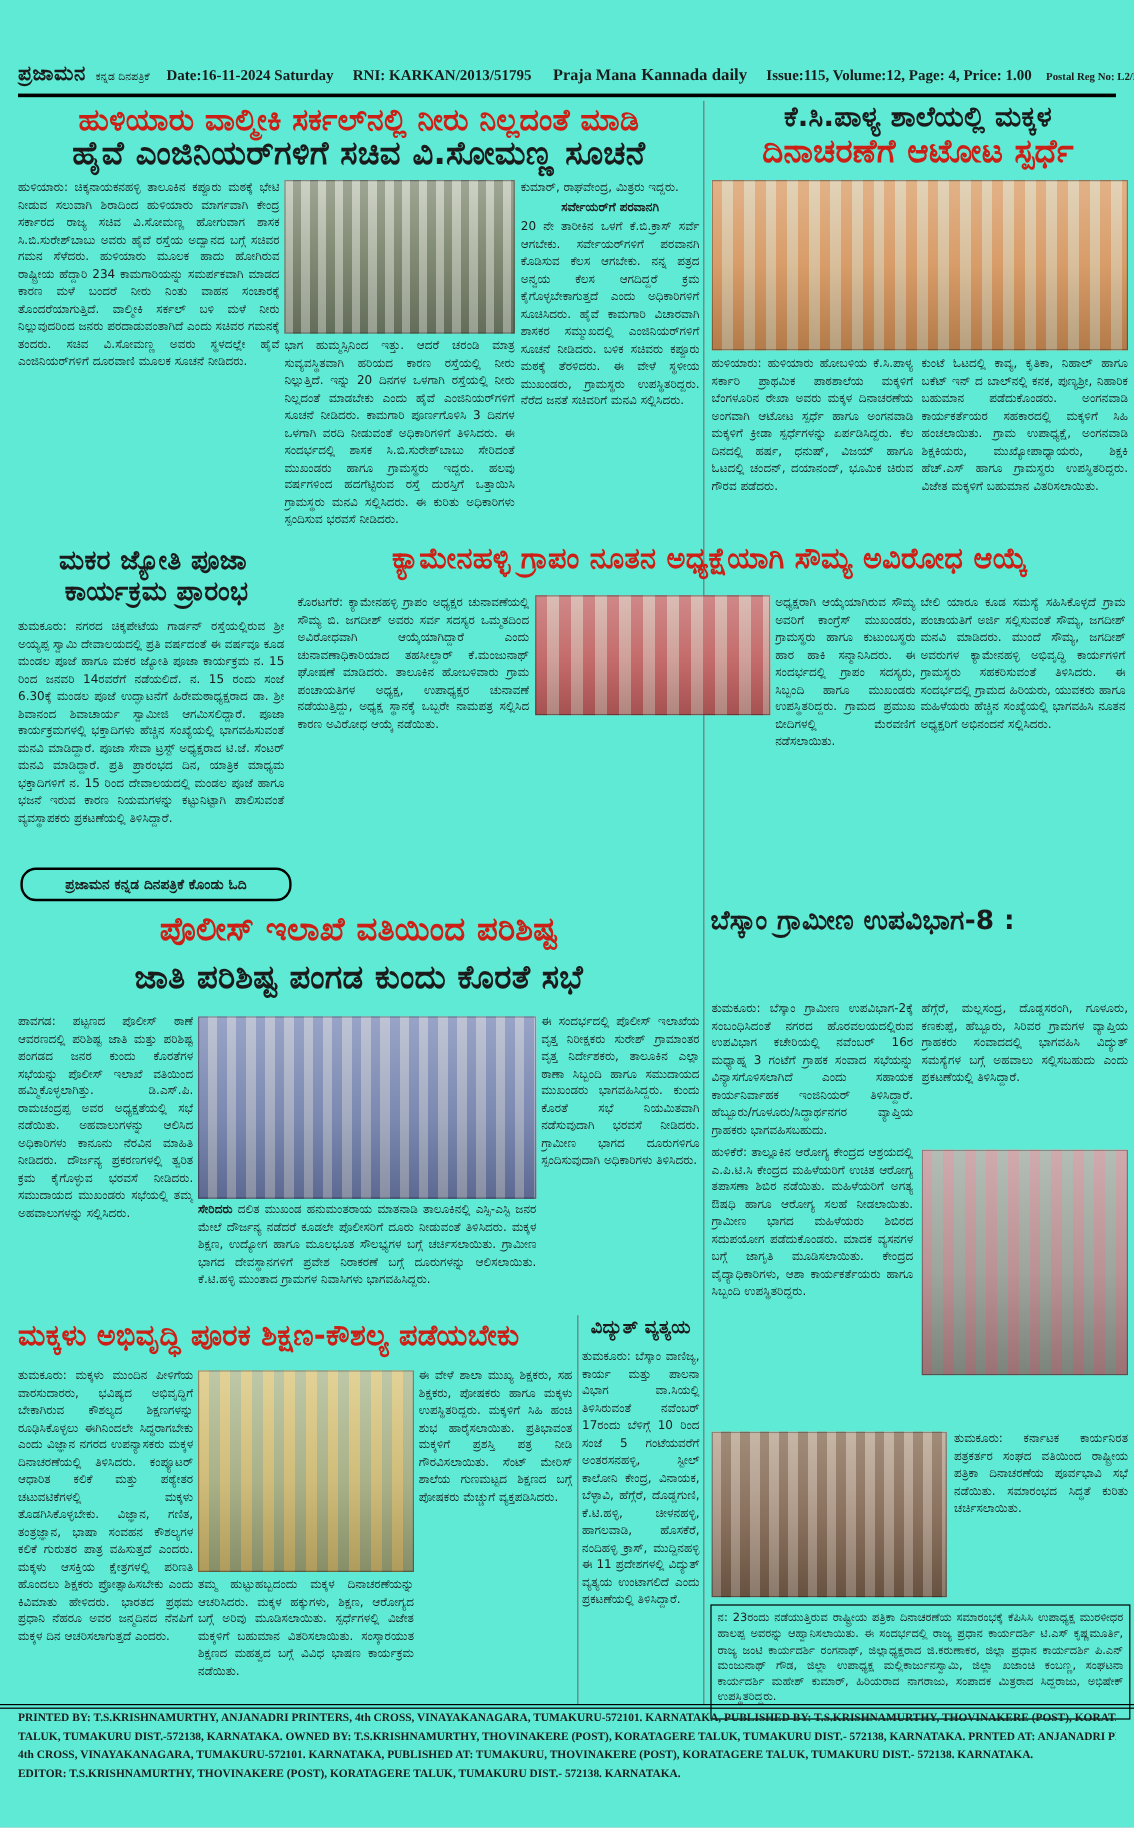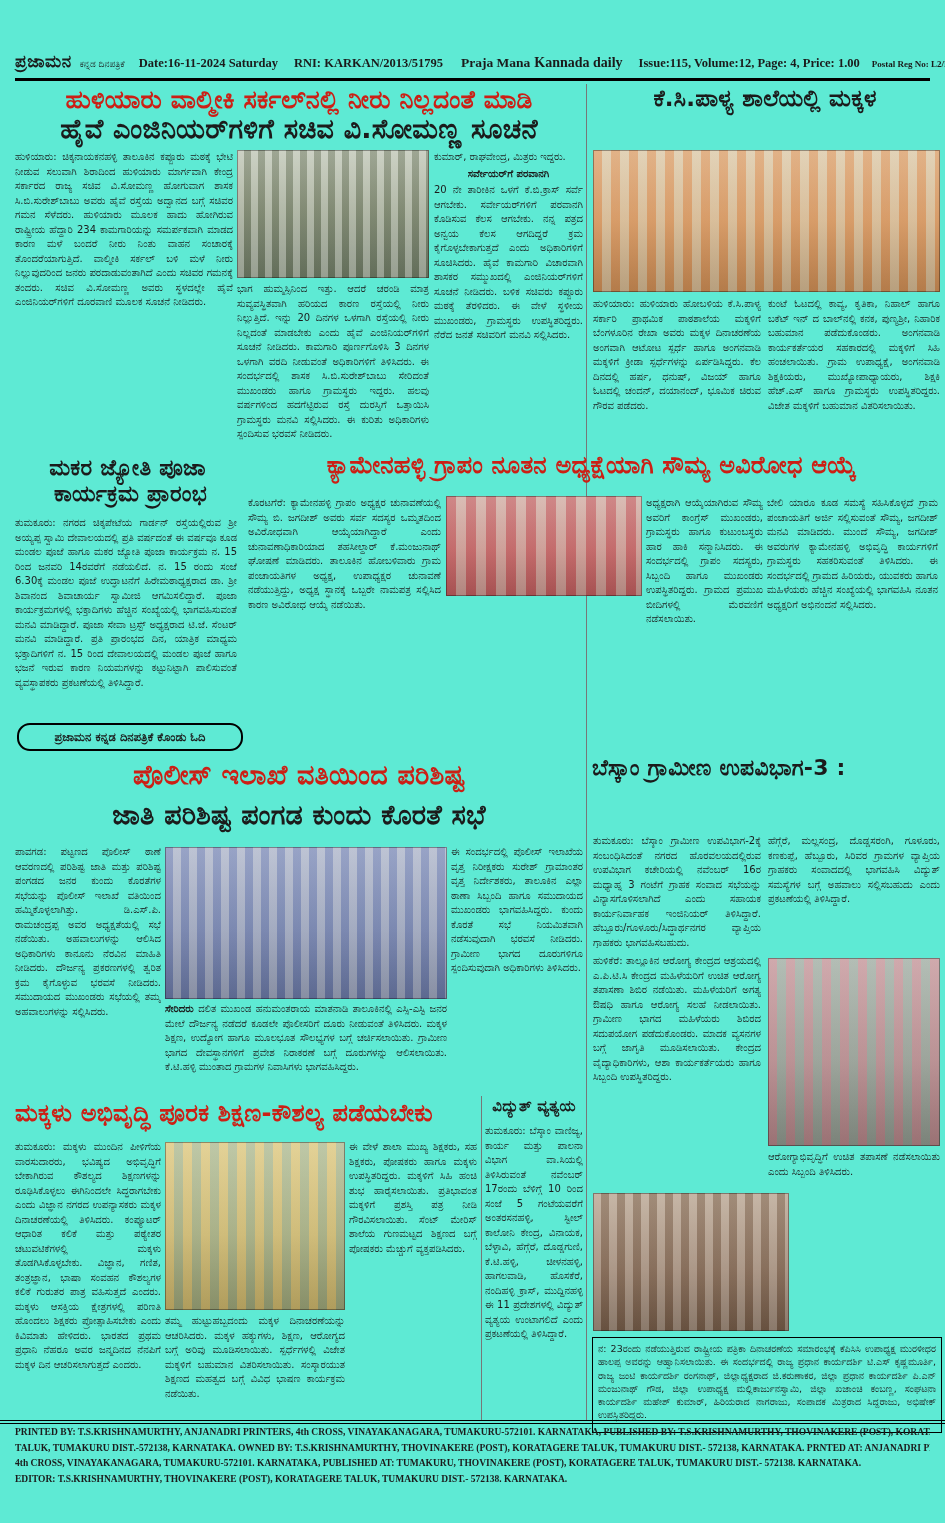--- a/index.html
+++ b/index.html
@@ -76,20 +76,21 @@
   <div class="col" style="left:15px;top:150px;width:218px;height:294px;">ಹುಳಿಯಾರು: ಚಿಕ್ಕನಾಯಕನಹಳ್ಳಿ ತಾಲೂಕಿನ ಕಪ್ಪೂರು ಮಠಕ್ಕೆ ಭೇಟಿ ನೀಡುವ ಸಲುವಾಗಿ ಶಿರಾದಿಂದ ಹುಳಿಯಾರು ಮಾರ್ಗವಾಗಿ ಕೇಂದ್ರ ಸರ್ಕಾರದ ರಾಜ್ಯ ಸಚಿವ ವಿ.ಸೋಮಣ್ಣ ಹೋಗುವಾಗ ಶಾಸಕ ಸಿ.ಬಿ.ಸುರೇಶ್‌ಬಾಬು ಅವರು ಹೈವೆ ರಸ್ತೆಯ ಅದ್ವಾನದ ಬಗ್ಗೆ ಸಚಿವರ ಗಮನ ಸೆಳೆದರು. ಹುಳಿಯಾರು ಮೂಲಕ ಹಾದು ಹೋಗಿರುವ ರಾಷ್ಟ್ರೀಯ ಹೆದ್ದಾರಿ 234 ಕಾಮಗಾರಿಯನ್ನು ಸಮರ್ಪಕವಾಗಿ ಮಾಡದ ಕಾರಣ ಮಳೆ ಬಂದರೆ ನೀರು ನಿಂತು ವಾಹನ ಸಂಚಾರಕ್ಕೆ ತೊಂದರೆಯಾಗುತ್ತಿದೆ. ವಾಲ್ಮೀಕಿ ಸರ್ಕಲ್ ಬಳಿ ಮಳೆ ನೀರು ನಿಲ್ಲುವುದರಿಂದ ಜನರು ಪರದಾಡುವಂತಾಗಿದೆ ಎಂದು ಸಚಿವರ ಗಮನಕ್ಕೆ ತಂದರು. ಸಚಿವ ವಿ.ಸೋಮಣ್ಣ ಅವರು ಸ್ಥಳದಲ್ಲೇ ಹೈವೆ ಎಂಜಿನಿಯರ್‌ಗಳಿಗೆ ದೂರವಾಣಿ ಮೂಲಕ ಸೂಚನೆ ನೀಡಿದರು.</div>
   <div class="photo ph-a" style="left:237px;top:150px;width:192px;height:128px;"></div>
   <div class="col" style="left:237px;top:282px;width:192px;height:162px;">ಭಾಗ ಹುಮ್ಮಸ್ಸಿನಿಂದ ಇತ್ತು. ಆದರೆ ಚರಂಡಿ ಮಾತ್ರ ಸುವ್ಯವಸ್ಥಿತವಾಗಿ ಹರಿಯದ ಕಾರಣ ರಸ್ತೆಯಲ್ಲಿ ನೀರು ನಿಲ್ಲುತ್ತಿದೆ. ಇನ್ನು 20 ದಿನಗಳ ಒಳಗಾಗಿ ರಸ್ತೆಯಲ್ಲಿ ನೀರು ನಿಲ್ಲದಂತೆ ಮಾಡಬೇಕು ಎಂದು ಹೈವೆ ಎಂಜಿನಿಯರ್‌ಗಳಿಗೆ ಸೂಚನೆ ನೀಡಿದರು. ಕಾಮಗಾರಿ ಪೂರ್ಣಗೊಳಿಸಿ 3 ದಿನಗಳ ಒಳಗಾಗಿ ವರದಿ ನೀಡುವಂತೆ ಅಧಿಕಾರಿಗಳಿಗೆ ತಿಳಿಸಿದರು. ಈ ಸಂದರ್ಭದಲ್ಲಿ ಶಾಸಕ ಸಿ.ಬಿ.ಸುರೇಶ್‌ಬಾಬು ಸೇರಿದಂತೆ ಮುಖಂಡರು ಹಾಗೂ ಗ್ರಾಮಸ್ಥರು ಇದ್ದರು. ಹಲವು ವರ್ಷಗಳಿಂದ ಹದಗೆಟ್ಟಿರುವ ರಸ್ತೆ ದುರಸ್ತಿಗೆ ಒತ್ತಾಯಿಸಿ ಗ್ರಾಮಸ್ಥರು ಮನವಿ ಸಲ್ಲಿಸಿದರು. ಈ ಕುರಿತು ಅಧಿಕಾರಿಗಳು ಸ್ಪಂದಿಸುವ ಭರವಸೆ ನೀಡಿದರು.</div>
   <div class="col" style="left:434px;top:150px;width:149px;height:294px;">
     <span>ಕುಮಾರ್, ರಾಘವೇಂದ್ರ, ಮಿತ್ರರು ಇದ್ದರು.</span>
     <span class="sub">ಸರ್ವೇಯರ್‌ಗೆ ಪರವಾನಗಿ</span>
     <span>20 ನೇ ತಾರೀಕಿನ ಒಳಗೆ ಕೆ.ಬಿ.ಕ್ರಾಸ್ ಸರ್ವೆ ಆಗಬೇಕು. ಸರ್ವೇಯರ್‌ಗಳಿಗೆ ಪರವಾನಗಿ ಕೊಡಿಸುವ ಕೆಲಸ ಆಗಬೇಕು. ನನ್ನ ಪತ್ರದ ಅನ್ವಯ ಕೆಲಸ ಆಗದಿದ್ದರೆ ಕ್ರಮ ಕೈಗೊಳ್ಳಬೇಕಾಗುತ್ತದೆ ಎಂದು ಅಧಿಕಾರಿಗಳಿಗೆ ಸೂಚಿಸಿದರು. ಹೈವೆ ಕಾಮಗಾರಿ ವಿಚಾರವಾಗಿ ಶಾಸಕರ ಸಮ್ಮುಖದಲ್ಲಿ ಎಂಜಿನಿಯರ್‌ಗಳಿಗೆ ಸೂಚನೆ ನೀಡಿದರು. ಬಳಿಕ ಸಚಿವರು ಕಪ್ಪೂರು ಮಠಕ್ಕೆ ತೆರಳಿದರು. ಈ ವೇಳೆ ಸ್ಥಳೀಯ ಮುಖಂಡರು, ಗ್ರಾಮಸ್ಥರು ಉಪಸ್ಥಿತರಿದ್ದರು. ನೆರೆದ ಜನತೆ ಸಚಿವರಿಗೆ ಮನವಿ ಸಲ್ಲಿಸಿದರು.</span>
   </div>
 
   <div class="hl" style="left:590px;top:86px;width:350px;font-size:23px;">ಕೆ.ಸಿ.ಪಾಳ್ಯ ಶಾಲೆಯಲ್ಲಿ ಮಕ್ಕಳ</div>
+  <div class="hl red" style="left:590px;top:112px;width:350px;font-size:27px;">ದಿನಾಚರಣೆಗೆ ಆಟೋಟ ಸ್ಪರ್ಧೆ</div>
   <div class="photo ph-b" style="left:593px;top:150px;width:347px;height:142px;"></div>
   <div class="col" style="left:593px;top:297px;width:168px;height:150px;">ಹುಳಿಯಾರು: ಹುಳಿಯಾರು ಹೋಬಳಿಯ ಕೆ.ಸಿ.ಪಾಳ್ಯ ಸರ್ಕಾರಿ ಪ್ರಾಥಮಿಕ ಪಾಠಶಾಲೆಯ ಮಕ್ಕಳಿಗೆ ಬೆಂಗಳೂರಿನ ರೇಖಾ ಅವರು ಮಕ್ಕಳ ದಿನಾಚರಣೆಯ ಅಂಗವಾಗಿ ಆಟೋಟ ಸ್ಪರ್ಧೆ ಹಾಗೂ ಅಂಗನವಾಡಿ ಮಕ್ಕಳಿಗೆ ಕ್ರೀಡಾ ಸ್ಪರ್ಧೆಗಳನ್ನು ಏರ್ಪಡಿಸಿದ್ದರು. ಕೆಲ ದಿನದಲ್ಲಿ ಹರ್ಷ, ಧನುಷ್, ವಿಜಯ್ ಹಾಗೂ ಓಟದಲ್ಲಿ ಚಂದನ್, ದಯಾನಂದ್, ಭೂಮಿಕ ಚಿರುವ ಗೌರವ ಪಡೆದರು.</div>
   <div class="col" style="left:768px;top:297px;width:172px;height:150px;">ಕುಂಟೆ ಓಟದಲ್ಲಿ ಕಾವ್ಯ, ಕೃತಿಕಾ, ನಿಹಾಲ್ ಹಾಗೂ ಬಕೆಟ್ ಇನ್ ದ ಬಾಲ್‌ನಲ್ಲಿ ಕನಕ, ಪುಣ್ಯಶ್ರೀ, ನಿಹಾರಿಕ ಬಹುಮಾನ ಪಡೆದುಕೊಂಡರು. ಅಂಗನವಾಡಿ ಕಾರ್ಯಕರ್ತೆಯರ ಸಹಕಾರದಲ್ಲಿ ಮಕ್ಕಳಿಗೆ ಸಿಹಿ ಹಂಚಲಾಯಿತು. ಗ್ರಾಮ ಉಪಾಧ್ಯಕ್ಷೆ, ಅಂಗನವಾಡಿ ಶಿಕ್ಷಕಿಯರು, ಮುಖ್ಯೋಪಾಧ್ಯಾಯರು, ಶಿಕ್ಷಕಿ ಹೆಚ್.ಎಸ್ ಹಾಗೂ ಗ್ರಾಮಸ್ಥರು ಉಪಸ್ಥಿತರಿದ್ದರು. ವಿಜೇತ ಮಕ್ಕಳಿಗೆ ಬಹುಮಾನ ವಿತರಿಸಲಾಯಿತು.</div>
 
   <div class="hl" style="left:15px;top:456px;width:225px;font-size:22px;">ಮಕರ ಜ್ಯೋತಿ ಪೂಜಾ</div>
   <div class="hl" style="left:18px;top:482px;width:225px;font-size:22px;">ಕಾರ್ಯಕ್ರಮ ಪ್ರಾರಂಭ</div>
   <div class="col" style="left:15px;top:516px;width:222px;height:202px;">ತುಮಕೂರು: ನಗರದ ಚಿಕ್ಕಪೇಟೆಯ ಗಾರ್ಡನ್ ರಸ್ತೆಯಲ್ಲಿರುವ ಶ್ರೀ ಅಯ್ಯಪ್ಪ ಸ್ವಾಮಿ ದೇವಾಲಯದಲ್ಲಿ ಪ್ರತಿ ವರ್ಷದಂತೆ ಈ ವರ್ಷವೂ ಕೂಡ ಮಂಡಲ ಪೂಜೆ ಹಾಗೂ ಮಕರ ಜ್ಯೋತಿ ಪೂಜಾ ಕಾರ್ಯಕ್ರಮ ನ. 15 ರಿಂದ ಜನವರಿ 14ರವರೆಗೆ ನಡೆಯಲಿದೆ. ನ. 15 ರಂದು ಸಂಜೆ 6.30ಕ್ಕೆ ಮಂಡಲ ಪೂಜೆ ಉದ್ಘಾಟನೆಗೆ ಹಿರೇಮಠಾಧ್ಯಕ್ಷರಾದ ಡಾ. ಶ್ರೀ ಶಿವಾನಂದ ಶಿವಾಚಾರ್ಯ ಸ್ವಾಮೀಜಿ ಆಗಮಿಸಲಿದ್ದಾರೆ. ಪೂಜಾ ಕಾರ್ಯಕ್ರಮಗಳಲ್ಲಿ ಭಕ್ತಾದಿಗಳು ಹೆಚ್ಚಿನ ಸಂಖ್ಯೆಯಲ್ಲಿ ಭಾಗವಹಿಸುವಂತೆ ಮನವಿ ಮಾಡಿದ್ದಾರೆ. ಪೂಜಾ ಸೇವಾ ಟ್ರಸ್ಟ್ ಅಧ್ಯಕ್ಷರಾದ ಟಿ.ಜೆ. ಸೆಂಟರ್ ಮನವಿ ಮಾಡಿದ್ದಾರೆ. ಪ್ರತಿ ಪ್ರಾರಂಭದ ದಿನ, ಯಾತ್ರಿಕ ಮಾಧ್ಯಮ ಭಕ್ತಾದಿಗಳಿಗೆ ನ. 15 ರಿಂದ ದೇವಾಲಯದಲ್ಲಿ ಮಂಡಲ ಪೂಜೆ ಹಾಗೂ ಭಜನೆ ಇರುವ ಕಾರಣ ನಿಯಮಗಳನ್ನು ಕಟ್ಟುನಿಟ್ಟಾಗಿ ಪಾಲಿಸುವಂತೆ ವ್ಯವಸ್ಥಾಪಕರು ಪ್ರಕಟಣೆಯಲ್ಲಿ ತಿಳಿಸಿದ್ದಾರೆ.</div>
   <div class="promo">ಪ್ರಜಾಮನ ಕನ್ನಡ ದಿನಪತ್ರಿಕೆ ಕೊಂಡು ಓದಿ</div>
 
   <div class="hl red" style="left:245px;top:452px;width:693px;font-size:24px;">ಕ್ಯಾಮೇನಹಳ್ಳಿ ಗ್ರಾಪಂ ನೂತನ ಅಧ್ಯಕ್ಷೆಯಾಗಿ ಸೌಮ್ಯ ಅವಿರೋಧ ಆಯ್ಕೆ</div>
@@ -101,29 +102,29 @@
   <div class="hl red" style="left:15px;top:760px;width:568px;font-size:27px;">ಪೊಲೀಸ್ ಇಲಾಖೆ ವತಿಯಿಂದ ಪರಿಶಿಷ್ಟ</div>
   <div class="hl" style="left:15px;top:800px;width:568px;font-size:27px;">ಜಾತಿ ಪರಿಶಿಷ್ಟ ಪಂಗಡ ಕುಂದು ಕೊರತೆ ಸಭೆ</div>
   <div class="col" style="left:15px;top:845px;width:146px;height:248px;">ಪಾವಗಡ: ಪಟ್ಟಣದ ಪೊಲೀಸ್ ಠಾಣೆ ಆವರಣದಲ್ಲಿ ಪರಿಶಿಷ್ಟ ಜಾತಿ ಮತ್ತು ಪರಿಶಿಷ್ಟ ಪಂಗಡದ ಜನರ ಕುಂದು ಕೊರತೆಗಳ ಸಭೆಯನ್ನು ಪೊಲೀಸ್ ಇಲಾಖೆ ವತಿಯಿಂದ ಹಮ್ಮಿಕೊಳ್ಳಲಾಗಿತ್ತು. ಡಿ.ಎಸ್.ಪಿ. ರಾಮಚಂದ್ರಪ್ಪ ಅವರ ಅಧ್ಯಕ್ಷತೆಯಲ್ಲಿ ಸಭೆ ನಡೆಯಿತು. ಅಹವಾಲುಗಳನ್ನು ಆಲಿಸಿದ ಅಧಿಕಾರಿಗಳು ಕಾನೂನು ನೆರವಿನ ಮಾಹಿತಿ ನೀಡಿದರು. ದೌರ್ಜನ್ಯ ಪ್ರಕರಣಗಳಲ್ಲಿ ತ್ವರಿತ ಕ್ರಮ ಕೈಗೊಳ್ಳುವ ಭರವಸೆ ನೀಡಿದರು. ಸಮುದಾಯದ ಮುಖಂಡರು ಸಭೆಯಲ್ಲಿ ತಮ್ಮ ಅಹವಾಲುಗಳನ್ನು ಸಲ್ಲಿಸಿದರು.</div>
   <div class="photo ph-d" style="left:165px;top:847px;width:282px;height:152px;"></div>
   <div class="col" style="left:165px;top:1002px;width:282px;height:91px;">
     <span style="font-weight:bold;">ಸೇರಿದರು</span>
     <span>ದಲಿತ ಮುಖಂಡ ಹನುಮಂತರಾಯ ಮಾತನಾಡಿ ತಾಲೂಕಿನಲ್ಲಿ ಎಸ್ಸಿ-ಎಸ್ಟಿ ಜನರ ಮೇಲೆ ದೌರ್ಜನ್ಯ ನಡೆದರೆ ಕೂಡಲೇ ಪೊಲೀಸರಿಗೆ ದೂರು ನೀಡುವಂತೆ ತಿಳಿಸಿದರು. ಮಕ್ಕಳ ಶಿಕ್ಷಣ, ಉದ್ಯೋಗ ಹಾಗೂ ಮೂಲಭೂತ ಸೌಲಭ್ಯಗಳ ಬಗ್ಗೆ ಚರ್ಚಿಸಲಾಯಿತು. ಗ್ರಾಮೀಣ ಭಾಗದ ದೇವಸ್ಥಾನಗಳಿಗೆ ಪ್ರವೇಶ ನಿರಾಕರಣೆ ಬಗ್ಗೆ ದೂರುಗಳನ್ನು ಆಲಿಸಲಾಯಿತು. ಕೆ.ಟಿ.ಹಳ್ಳಿ ಮುಂತಾದ ಗ್ರಾಮಗಳ ನಿವಾಸಿಗಳು ಭಾಗವಹಿಸಿದ್ದರು.</span>
   </div>
   <div class="col" style="left:451px;top:845px;width:132px;height:248px;">ಈ ಸಂದರ್ಭದಲ್ಲಿ ಪೊಲೀಸ್ ಇಲಾಖೆಯ ವೃತ್ತ ನಿರೀಕ್ಷಕರು ಸುರೇಶ್ ಗ್ರಾಮಾಂತರ ವೃತ್ತ ನಿರ್ದೇಶಕರು, ತಾಲೂಕಿನ ಎಲ್ಲಾ ಠಾಣಾ ಸಿಬ್ಬಂದಿ ಹಾಗೂ ಸಮುದಾಯದ ಮುಖಂಡರು ಭಾಗವಹಿಸಿದ್ದರು. ಕುಂದು ಕೊರತೆ ಸಭೆ ನಿಯಮಿತವಾಗಿ ನಡೆಸುವುದಾಗಿ ಭರವಸೆ ನೀಡಿದರು. ಗ್ರಾಮೀಣ ಭಾಗದ ದೂರುಗಳಿಗೂ ಸ್ಪಂದಿಸುವುದಾಗಿ ಅಧಿಕಾರಿಗಳು ತಿಳಿಸಿದರು.</div>
 
-  <div class="hl" style="left:592px;top:756px;width:346px;font-size:22px;text-align:left;">ಬೆಸ್ಕಾಂ ಗ್ರಾಮೀಣ ಉಪವಿಭಾಗ-3 :</div>
+  <div class="hl" style="left:592px;top:756px;width:346px;font-size:22px;text-align:left;">ಬೆಸ್ಕಾಂ ಗ್ರಾಮೀಣ ಉಪವಿಭಾಗ-8 :</div>
   <div class="col" style="left:593px;top:834px;width:168px;height:114px;">ತುಮಕೂರು: ಬೆಸ್ಕಾಂ ಗ್ರಾಮೀಣ ಉಪವಿಭಾಗ-2ಕ್ಕೆ ಸಂಬಂಧಿಸಿದಂತೆ ನಗರದ ಹೊರವಲಯದಲ್ಲಿರುವ ಉಪವಿಭಾಗ ಕಚೇರಿಯಲ್ಲಿ ನವೆಂಬರ್ 16ರ ಮಧ್ಯಾಹ್ನ 3 ಗಂಟೆಗೆ ಗ್ರಾಹಕ ಸಂವಾದ ಸಭೆಯನ್ನು ವಿನ್ಯಾಸಗೊಳಿಸಲಾಗಿದೆ ಎಂದು ಸಹಾಯಕ ಕಾರ್ಯನಿರ್ವಾಹಕ ಇಂಜಿನಿಯರ್ ತಿಳಿಸಿದ್ದಾರೆ. ಹೆಬ್ಬೂರು/ಗೂಳೂರು/ಸಿದ್ಧಾರ್ಥನಗರ ವ್ಯಾಪ್ತಿಯ ಗ್ರಾಹಕರು ಭಾಗವಹಿಸಬಹುದು.</div>
   <div class="col" style="left:768px;top:834px;width:172px;height:114px;">ಹೆಗ್ಗೆರೆ, ಮಲ್ಲಸಂದ್ರ, ದೊಡ್ಡಸರಂಗಿ, ಗೂಳೂರು, ಕಣಕುಪ್ಪೆ, ಹೆಬ್ಬೂರು, ಸಿರಿವರ ಗ್ರಾಮಗಳ ವ್ಯಾಪ್ತಿಯ ಗ್ರಾಹಕರು ಸಂವಾದದಲ್ಲಿ ಭಾಗವಹಿಸಿ ವಿದ್ಯುತ್ ಸಮಸ್ಯೆಗಳ ಬಗ್ಗೆ ಅಹವಾಲು ಸಲ್ಲಿಸಬಹುದು ಎಂದು ಪ್ರಕಟಣೆಯಲ್ಲಿ ತಿಳಿಸಿದ್ದಾರೆ.</div>
 
   <div class="col" style="left:593px;top:954px;width:168px;height:236px;">ಹುಳಿಕೆರೆ: ತಾಲ್ಲೂಕಿನ ಆರೋಗ್ಯ ಕೇಂದ್ರದ ಆಶ್ರಯದಲ್ಲಿ ಎ.ಪಿ.ಟಿ.ಸಿ ಕೇಂದ್ರದ ಮಹಿಳೆಯರಿಗೆ ಉಚಿತ ಆರೋಗ್ಯ ತಪಾಸಣಾ ಶಿಬಿರ ನಡೆಯಿತು. ಮಹಿಳೆಯರಿಗೆ ಅಗತ್ಯ ಔಷಧಿ ಹಾಗೂ ಆರೋಗ್ಯ ಸಲಹೆ ನೀಡಲಾಯಿತು. ಗ್ರಾಮೀಣ ಭಾಗದ ಮಹಿಳೆಯರು ಶಿಬಿರದ ಸದುಪಯೋಗ ಪಡೆದುಕೊಂಡರು. ಮಾದಕ ವ್ಯಸನಗಳ ಬಗ್ಗೆ ಜಾಗೃತಿ ಮೂಡಿಸಲಾಯಿತು. ಕೇಂದ್ರದ ವೈದ್ಯಾಧಿಕಾರಿಗಳು, ಆಶಾ ಕಾರ್ಯಕರ್ತೆಯರು ಹಾಗೂ ಸಿಬ್ಬಂದಿ ಉಪಸ್ಥಿತರಿದ್ದರು.</div>
   <div class="photo ph-e" style="left:768px;top:958px;width:172px;height:188px;"></div>
-  <div class="col" style="left:768px;top:1150px;width:172px;height:40px;">ಆರೋಗ್ಯಾಭಿವೃದ್ಧಿಗೆ ಉಚಿತ ತಪಾಸಣೆ ನಡೆಸಲಾಯಿತು ಎಂದು ಸಿಬ್ಬಂದಿ ತಿಳಿಸಿದರು.</div>
 
   <div class="photo ph-h" style="left:593px;top:1193px;width:196px;height:138px;"></div>
+  <div class="col" style="left:795px;top:1193px;width:145px;height:138px;">ತುಮಕೂರು: ಕರ್ನಾಟಕ ಕಾರ್ಯನಿರತ ಪತ್ರಕರ್ತರ ಸಂಘದ ವತಿಯಿಂದ ರಾಷ್ಟ್ರೀಯ ಪತ್ರಿಕಾ ದಿನಾಚರಣೆಯ ಪೂರ್ವಭಾವಿ ಸಭೆ ನಡೆಯಿತು. ಸಮಾರಂಭದ ಸಿದ್ಧತೆ ಕುರಿತು ಚರ್ಚಿಸಲಾಯಿತು.</div>
   <div class="jbox">ನ: 23ರಂದು ನಡೆಯುತ್ತಿರುವ ರಾಷ್ಟ್ರೀಯ ಪತ್ರಿಕಾ ದಿನಾಚರಣೆಯ ಸಮಾರಂಭಕ್ಕೆ ಕೆಪಿಸಿಸಿ ಉಪಾಧ್ಯಕ್ಷ ಮುರಳೀಧರ ಹಾಲಪ್ಪ ಅವರನ್ನು ಆಹ್ವಾನಿಸಲಾಯಿತು. ಈ ಸಂದರ್ಭದಲ್ಲಿ ರಾಜ್ಯ ಪ್ರಧಾನ ಕಾರ್ಯದರ್ಶಿ ಟಿ.ಎಸ್ ಕೃಷ್ಣಮೂರ್ತಿ, ರಾಜ್ಯ ಜಂಟಿ ಕಾರ್ಯದರ್ಶಿ ರಂಗನಾಥ್, ಜಿಲ್ಲಾಧ್ಯಕ್ಷರಾದ ಜಿ.ಕರುಣಾಕರ, ಜಿಲ್ಲಾ ಪ್ರಧಾನ ಕಾರ್ಯದರ್ಶಿ ಪಿ.ಎನ್ ಮಂಜುನಾಥ್ ಗೌಡ, ಜಿಲ್ಲಾ ಉಪಾಧ್ಯಕ್ಷ ಮಲ್ಲಿಕಾರ್ಜುನಸ್ವಾಮಿ, ಜಿಲ್ಲಾ ಖಜಾಂಚಿ ಕಂಬಣ್ಣ, ಸಂಘಟನಾ ಕಾರ್ಯದರ್ಶಿ ಮಹೇಶ್ ಕುಮಾರ್, ಹಿರಿಯರಾದ ನಾಗರಾಜು, ಸಂಪಾದಕ ಮಿತ್ರರಾದ ಸಿದ್ದರಾಜು, ಅಭಿಷೇಕ್ ಉಪಸ್ಥಿತರಿದ್ದರು.</div>
 
   <div class="hl red" style="left:15px;top:1100px;width:468px;font-size:24px;text-align:left;">ಮಕ್ಕಳು ಅಭಿವೃದ್ಧಿ ಪೂರಕ ಶಿಕ್ಷಣ-ಕೌಶಲ್ಯ ಪಡೆಯಬೇಕು</div>
   <div class="col" style="left:15px;top:1140px;width:146px;height:280px;">ತುಮಕೂರು: ಮಕ್ಕಳು ಮುಂದಿನ ಪೀಳಿಗೆಯ ವಾರಸುದಾರರು, ಭವಿಷ್ಯದ ಅಭಿವೃದ್ಧಿಗೆ ಬೇಕಾಗಿರುವ ಕೌಶಲ್ಯದ ಶಿಕ್ಷಣಗಳನ್ನು ರೂಢಿಸಿಕೊಳ್ಳಲು ಈಗಿನಿಂದಲೇ ಸಿದ್ಧರಾಗಬೇಕು ಎಂದು ವಿಜ್ಞಾನ ನಗರದ ಉಪನ್ಯಾಸಕರು ಮಕ್ಕಳ ದಿನಾಚರಣೆಯಲ್ಲಿ ತಿಳಿಸಿದರು. ಕಂಪ್ಯೂಟರ್ ಆಧಾರಿತ ಕಲಿಕೆ ಮತ್ತು ಪಠ್ಯೇತರ ಚಟುವಟಿಕೆಗಳಲ್ಲಿ ಮಕ್ಕಳು ತೊಡಗಿಸಿಕೊಳ್ಳಬೇಕು. ವಿಜ್ಞಾನ, ಗಣಿತ, ತಂತ್ರಜ್ಞಾನ, ಭಾಷಾ ಸಂವಹನ ಕೌಶಲ್ಯಗಳ ಕಲಿಕೆ ಗುರುತರ ಪಾತ್ರ ವಹಿಸುತ್ತದೆ ಎಂದರು. ಮಕ್ಕಳು ಆಸಕ್ತಿಯ ಕ್ಷೇತ್ರಗಳಲ್ಲಿ ಪರಿಣತಿ ಹೊಂದಲು ಶಿಕ್ಷಕರು ಪ್ರೋತ್ಸಾಹಿಸಬೇಕು ಎಂದು ಕಿವಿಮಾತು ಹೇಳಿದರು. ಭಾರತದ ಪ್ರಥಮ ಪ್ರಧಾನಿ ನೆಹರೂ ಅವರ ಜನ್ಮದಿನದ ನೆನಪಿಗೆ ಮಕ್ಕಳ ದಿನ ಆಚರಿಸಲಾಗುತ್ತದೆ ಎಂದರು.</div>
   <div class="photo ph-g" style="left:165px;top:1142px;width:180px;height:168px;"></div>
   <div class="col" style="left:165px;top:1314px;width:180px;height:106px;">ತಮ್ಮ ಹುಟ್ಟುಹಬ್ಬದಂದು ಮಕ್ಕಳ ದಿನಾಚರಣೆಯನ್ನು ಆಚರಿಸಿದರು. ಮಕ್ಕಳ ಹಕ್ಕುಗಳು, ಶಿಕ್ಷಣ, ಆರೋಗ್ಯದ ಬಗ್ಗೆ ಅರಿವು ಮೂಡಿಸಲಾಯಿತು. ಸ್ಪರ್ಧೆಗಳಲ್ಲಿ ವಿಜೇತ ಮಕ್ಕಳಿಗೆ ಬಹುಮಾನ ವಿತರಿಸಲಾಯಿತು. ಸಂಸ್ಕಾರಯುತ ಶಿಕ್ಷಣದ ಮಹತ್ವದ ಬಗ್ಗೆ ವಿವಿಧ ಭಾಷಣ ಕಾರ್ಯಕ್ರಮ ನಡೆಯಿತು.</div>
   <div class="col" style="left:349px;top:1140px;width:128px;height:280px;">ಈ ವೇಳೆ ಶಾಲಾ ಮುಖ್ಯ ಶಿಕ್ಷಕರು, ಸಹ ಶಿಕ್ಷಕರು, ಪೋಷಕರು ಹಾಗೂ ಮಕ್ಕಳು ಉಪಸ್ಥಿತರಿದ್ದರು. ಮಕ್ಕಳಿಗೆ ಸಿಹಿ ಹಂಚಿ ಶುಭ ಹಾರೈಸಲಾಯಿತು. ಪ್ರತಿಭಾವಂತ ಮಕ್ಕಳಿಗೆ ಪ್ರಶಸ್ತಿ ಪತ್ರ ನೀಡಿ ಗೌರವಿಸಲಾಯಿತು. ಸೆಂಟ್ ಮೇರಿಸ್ ಶಾಲೆಯ ಗುಣಮಟ್ಟದ ಶಿಕ್ಷಣದ ಬಗ್ಗೆ ಪೋಷಕರು ಮೆಚ್ಚುಗೆ ವ್ಯಕ್ತಪಡಿಸಿದರು.</div>
 
   <div class="hl" style="left:485px;top:1098px;width:98px;font-size:15px;">ವಿದ್ಯುತ್ ವ್ಯತ್ಯಯ</div>
   <div class="col" style="left:485px;top:1124px;width:98px;height:296px;">ತುಮಕೂರು: ಬೆಸ್ಕಾಂ ವಾಣಿಜ್ಯ, ಕಾರ್ಯ ಮತ್ತು ಪಾಲನಾ ವಿಭಾಗ ವಾ.ಸಿಯಲ್ಲಿ ತಿಳಿಸಿರುವಂತೆ ನವೆಂಬರ್ 17ರಂದು ಬೆಳಿಗ್ಗೆ 10 ರಿಂದ ಸಂಜೆ 5 ಗಂಟೆಯವರೆಗೆ ಅಂತರಸನಹಳ್ಳಿ, ಸ್ಟೀಲ್ ಕಾಲೋನಿ ಕೇಂದ್ರ, ವಿನಾಯಕ, ಬೆಳ್ಳಾವಿ, ಹೆಗ್ಗೆರೆ, ದೊಡ್ಡಗುಣಿ, ಕೆ.ಟಿ.ಹಳ್ಳಿ, ಚೀಳನಹಳ್ಳಿ, ಹಾಗಲವಾಡಿ, ಹೊಸಕೆರೆ, ನಂದಿಹಳ್ಳಿ ಕ್ರಾಸ್, ಮುದ್ದಿನಹಳ್ಳಿ ಈ 11 ಪ್ರದೇಶಗಳಲ್ಲಿ ವಿದ್ಯುತ್ ವ್ಯತ್ಯಯ ಉಂಟಾಗಲಿದೆ ಎಂದು ಪ್ರಕಟಣೆಯಲ್ಲಿ ತಿಳಿಸಿದ್ದಾರೆ.</div>

